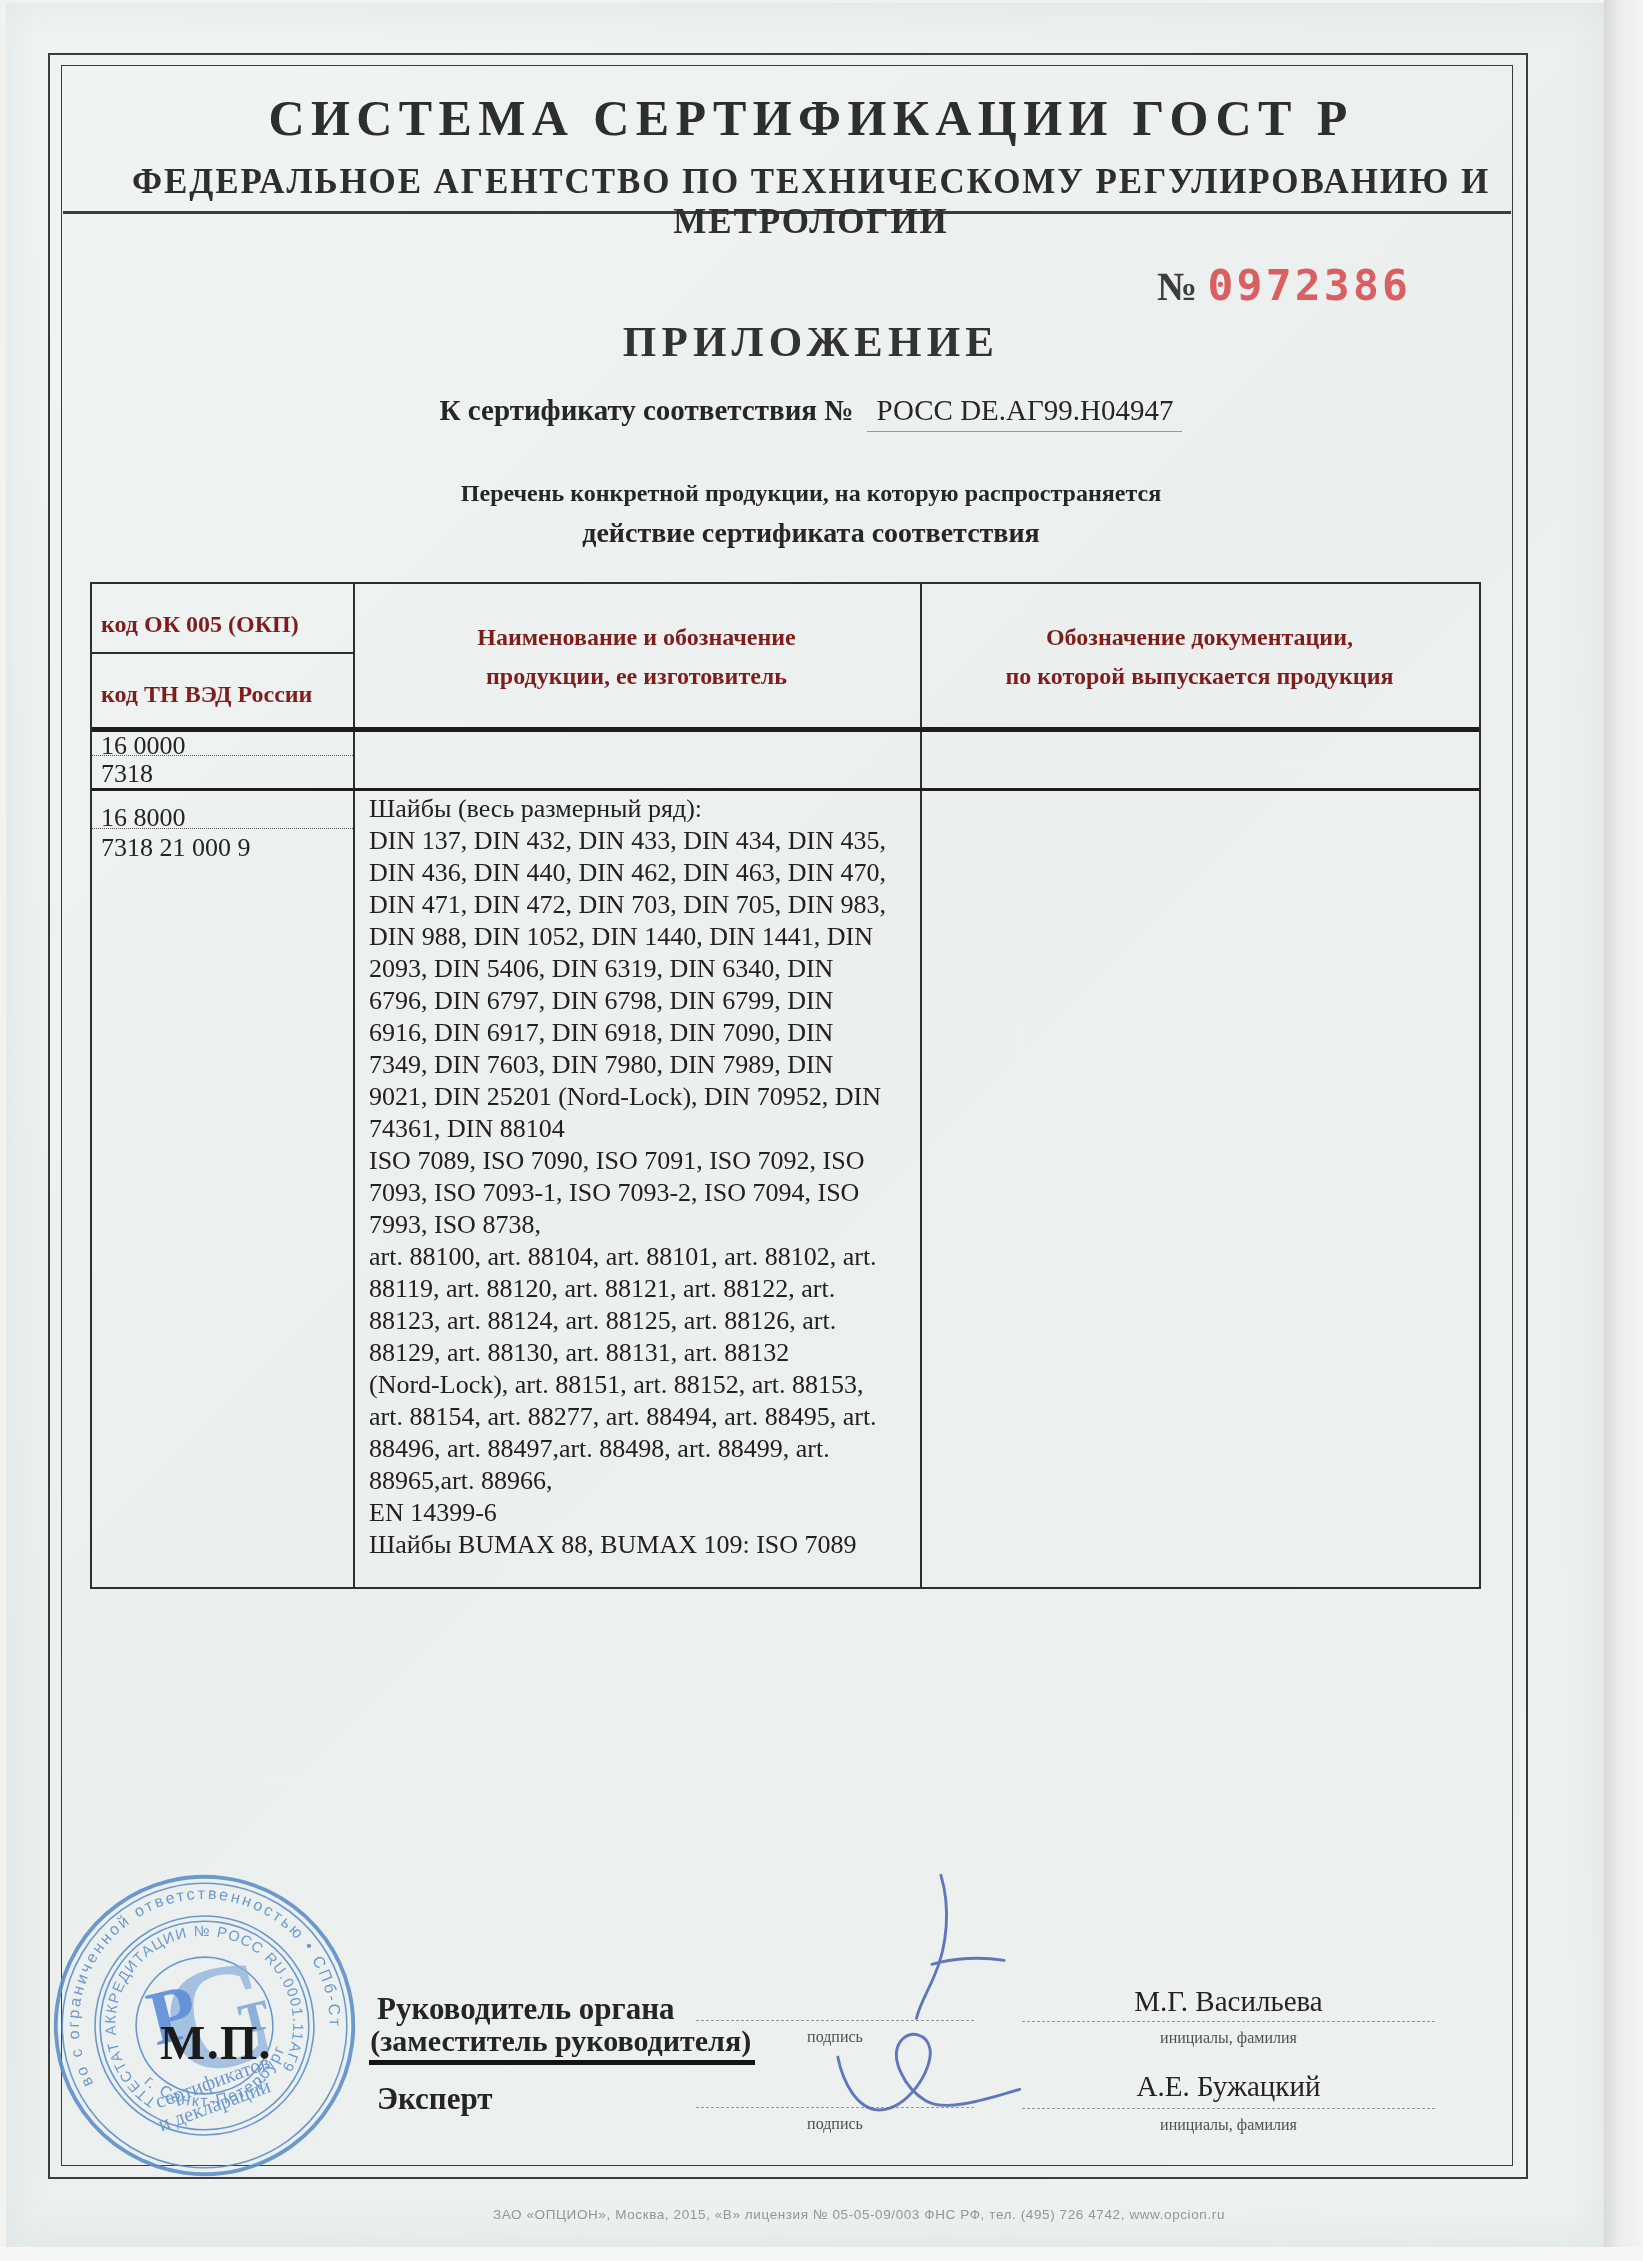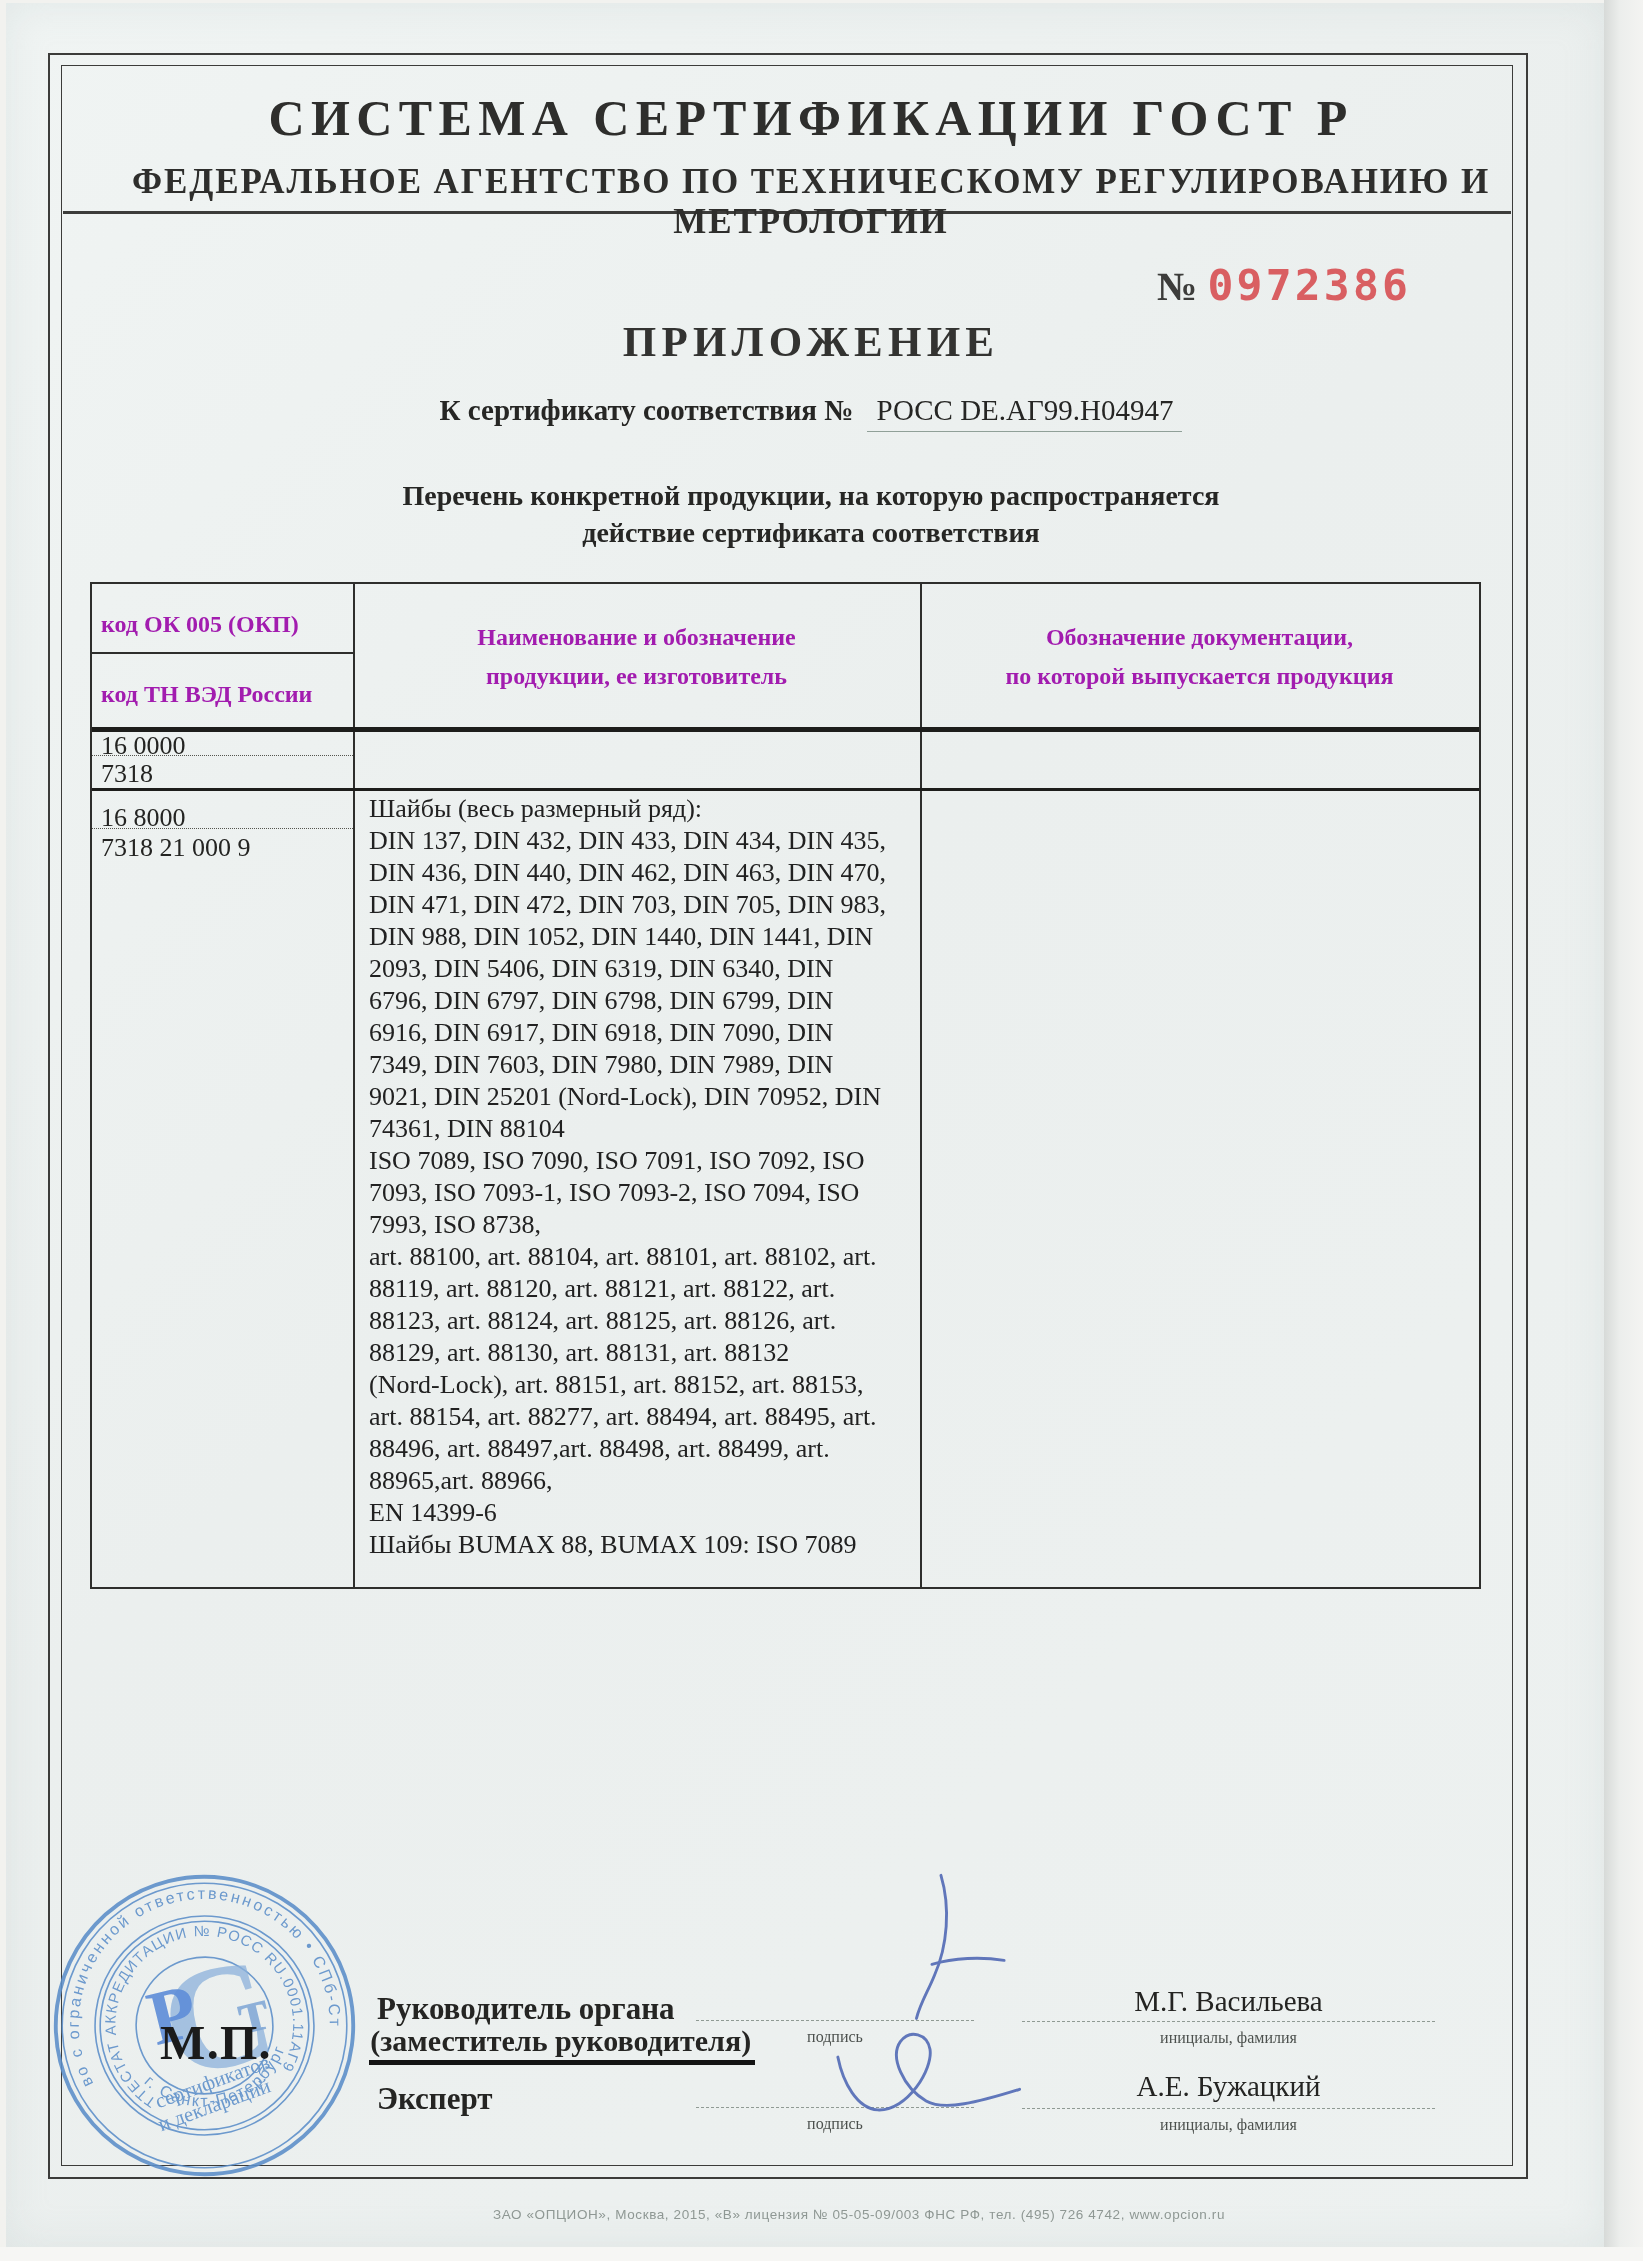--- a/index.html
+++ b/index.html
@@ -34,31 +34,31 @@
   #blank-number{left:1157px;top:260px;white-space:nowrap;}
   #blank-number .no{font-size:40px;font-weight:600;color:#3d3d3b;vertical-align:baseline;}
   #blank-number .digits{
     font-family:"DejaVu Sans Mono",monospace;font-size:43px;font-weight:700;
     color:#d95f62;letter-spacing:3.2px;margin-left:10.3px;vertical-align:baseline;
   }
   #appendix-title{top:317px;font-size:43px;font-weight:600;letter-spacing:5.2px;color:#333331;}
   #cert-line{top:394px;font-size:29px;white-space:nowrap;}
   #cert-line .lbl{font-weight:700;}
   #cert-line .val{border-bottom:1.3px solid #90a098;padding:0 9px 5.2px 9px;margin-left:14px;}
-  #scope-line1{top:480px;font-size:28px;font-weight:700;}
+  #scope-line1{top:480px;font-size:24px;font-weight:700;}
   #scope-line2{top:517px;font-size:28px;font-weight:700;}
 
   
   #table{left:90px;top:582px;width:1387px;height:1003px;border:2.6px solid #2e2e2c;}
   #table .vline{position:absolute;top:0;bottom:0;width:1.9px;background:#2e2e2c;}
   #table .hline{position:absolute;height:1.9px;background:#2e2e2c;}
   #hdr-bottom{left:0;width:100%;top:143px;height:4.5px !important;background:#1d1d1b !important;}
   #row-divider{left:0;width:100%;top:204px;height:3.2px !important;background:#1d1d1b !important;}
   #col1-divider{left:0;width:261px;top:68px;}
-  .th{position:absolute;font-size:24px;font-weight:600;color:#a21caf;}
+  .th{position:absolute;font-size:24px;font-weight:600;color:#7f1d1d;}
   .th2{text-align:center;line-height:39px;}
   .code{position:absolute;font-size:26px;color:#242422;white-space:nowrap;}
   .dotted{position:absolute;border-top:1.9px dotted #55554f;width:261px;left:0;}
   #product-lines{position:absolute;left:269px;top:209px;width:564px;}
   #product-lines .pl{font-size:26px;line-height:32px;white-space:nowrap;color:#212121;margin-left:8px;}
 
   
   .sig-label{position:absolute;font-weight:700;color:#252523;white-space:nowrap;}
   #role-head1{left:377px;top:1991px;font-size:31px;}
   #role-head2{left:369px;top:2024px;font-size:30px;border-bottom:5.8px solid #141414;padding:0 3.9px 1.9px 1.3px;text-align:right;}

